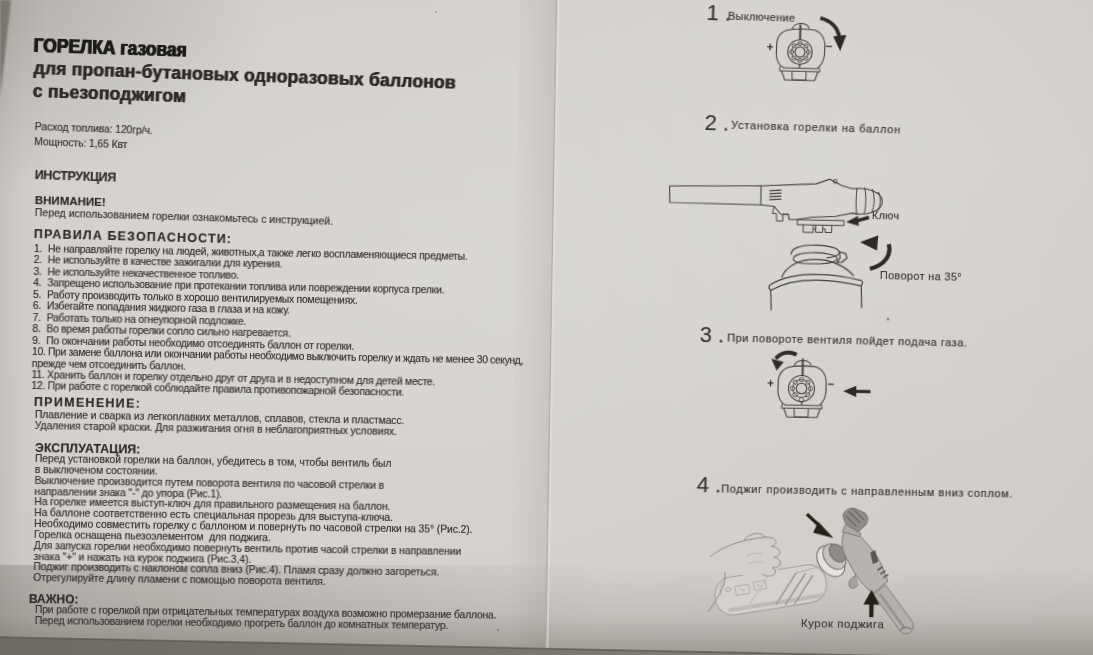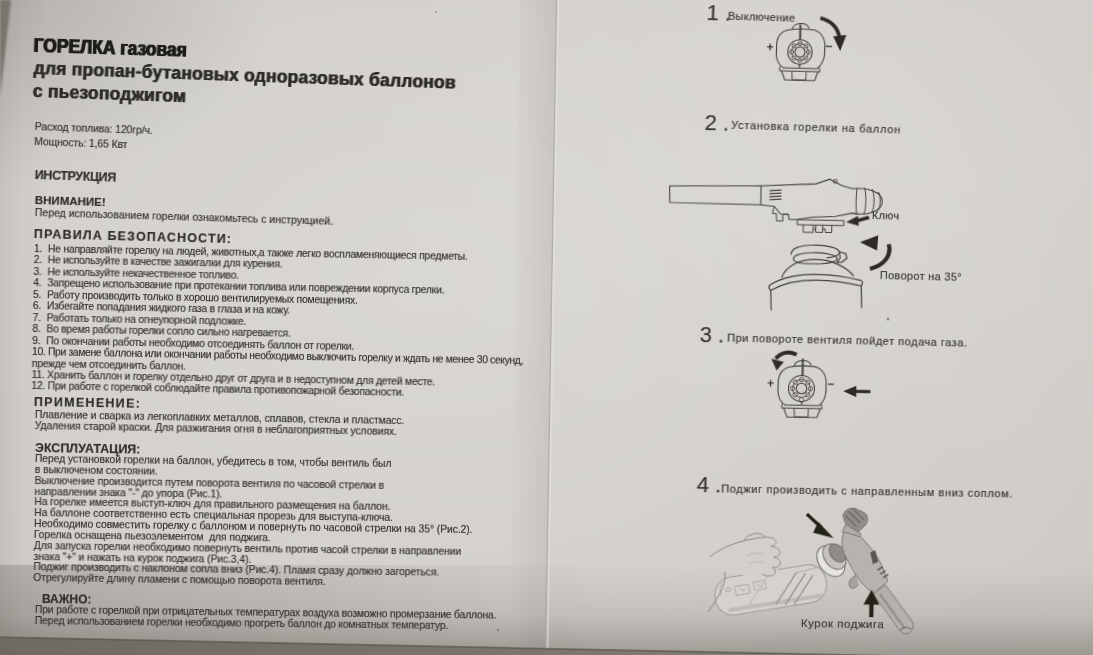--- a/index.html
+++ b/index.html
@@ -45,21 +45,21 @@
     <div><span style="display:inline-block;width:14px;">9.</span>По окончании работы необходимо отсоединять баллон от горелки.</div>
     <div style="letter-spacing:-0.36px;">10. При замене баллона или окончании работы необходимо выключить горелку и ждать не менее 30 секунд,</div>
     <div>прежде чем отсоединить баллон.</div>
     <div>11. Хранить баллон и горелку отдельно друг от друга и в недоступном для детей месте.</div>
     <div>12. При работе с горелкой соблюдайте правила противопожарной безопасности.</div>
   </div>
   <div class="t b" style="left:34px;top:395px;font-size:12.5px;letter-spacing:1.3px;transform:rotate(0.95deg);">ПРИМЕНЕНИЕ:</div>
   <div class="t" style="left:35px;top:408.6px;font-size:10.4px;line-height:11px;transform:rotate(0.95deg);letter-spacing:-0.1px;">Плавление и сварка из легкоплавких металлов, сплавов, стекла и пластмасс.<br>Удаления старой краски. Для разжигания огня в неблагоприятных условиях.</div>
   <div class="t b" style="left:35px;top:440.5px;font-size:12.5px;transform:rotate(0.85deg);">ЭКСПЛУАТАЦИЯ:</div>
   <div class="t" style="left:35px;top:453.8px;font-size:10.4px;line-height:10.85px;transform:rotate(0.8deg);letter-spacing:-0.1px;">Перед установкой горелки на баллон, убедитесь в том, чтобы вентиль был<br>в выключеном состоянии.<br>Выключение производится путем поворота вентиля по часовой стрелки в<br>направлении знака "-" до упора (Рис.1).<br>На горелке имеется выступ-ключ для правильного размещения на баллон.<br>На баллоне соответственно есть специальная прорезь для выступа-ключа.<br>Необходимо совместить горелку с баллоном и повернуть по часовой стрелки на 35° (Рис.2).<br>Горелка оснащена пьезоэлементом&nbsp; для поджига.<br>Для запуска горелки необходимо повернуть вентиль против часой стрелки в направлении<br>знака "+" и нажать на курок поджига (Рис.3,4).<br>Поджиг производить с наклоном сопла вниз (Рис.4). Пламя сразу должно загореться.<br>Отрегулируйте длину пламени с помощью поворота вентиля.</div>
-  <div class="t b" style="left:42px;top:591.5px;font-size:12px;transform:rotate(0.7deg);">ВАЖНО:</div>
+  <div class="t b" style="left:29px;top:591.5px;font-size:12px;transform:rotate(0.7deg);">ВАЖНО:</div>
   <div class="t" style="left:35px;top:603.6px;font-size:10.4px;line-height:11.1px;transform:rotate(0.7deg);letter-spacing:-0.2px;">При работе с горелкой при отрицательных температурах воздуха возможно промерзание баллона.<br>Перед использованием горелки необходимо прогреть баллон до комнатных температур.</div>
 
   <div class="t" style="left:707px;top:0px;transform:rotate(1.8deg);"><span class="num">1 .</span><span class="cap" style="font-size:11px;margin-left:-3px;vertical-align:1.5px;">Выключение</span></div>
   <div class="t" style="left:705px;top:110px;transform:rotate(1.6deg);"><span class="num">2 .</span><span class="cap" style="font-size:11px;margin-left:2px;vertical-align:2px;letter-spacing:0.75px;">Установка горелки на баллон</span></div>
   <div class="t" style="left:700px;top:321.5px;transform:rotate(1.2deg);"><span class="num">3 .</span><span class="cap" style="font-size:11px;margin-left:3px;vertical-align:1px;letter-spacing:0.53px;">При повороте вентиля пойдет подача газа.</span></div>
   <div class="t" style="left:697px;top:472px;transform:rotate(1deg);"><span class="num">4 .</span><span class="cap" style="font-size:11px;margin-left:0px;vertical-align:0.5px;letter-spacing:0.63px;">Поджиг производить с направленным вниз соплом.</span></div>
   <div class="t cap" style="left:872px;top:208.5px;font-size:11px;transform:rotate(1.3deg);">Ключ</div>
   <div class="t cap" style="left:880px;top:268.5px;font-size:11px;letter-spacing:0.3px;transform:rotate(1.3deg);">Поворот на 35°</div>
   <div class="t cap" style="left:801px;top:616.5px;font-size:11.5px;letter-spacing:0.5px;transform:rotate(0.9deg);">Курок поджига</div>
 

